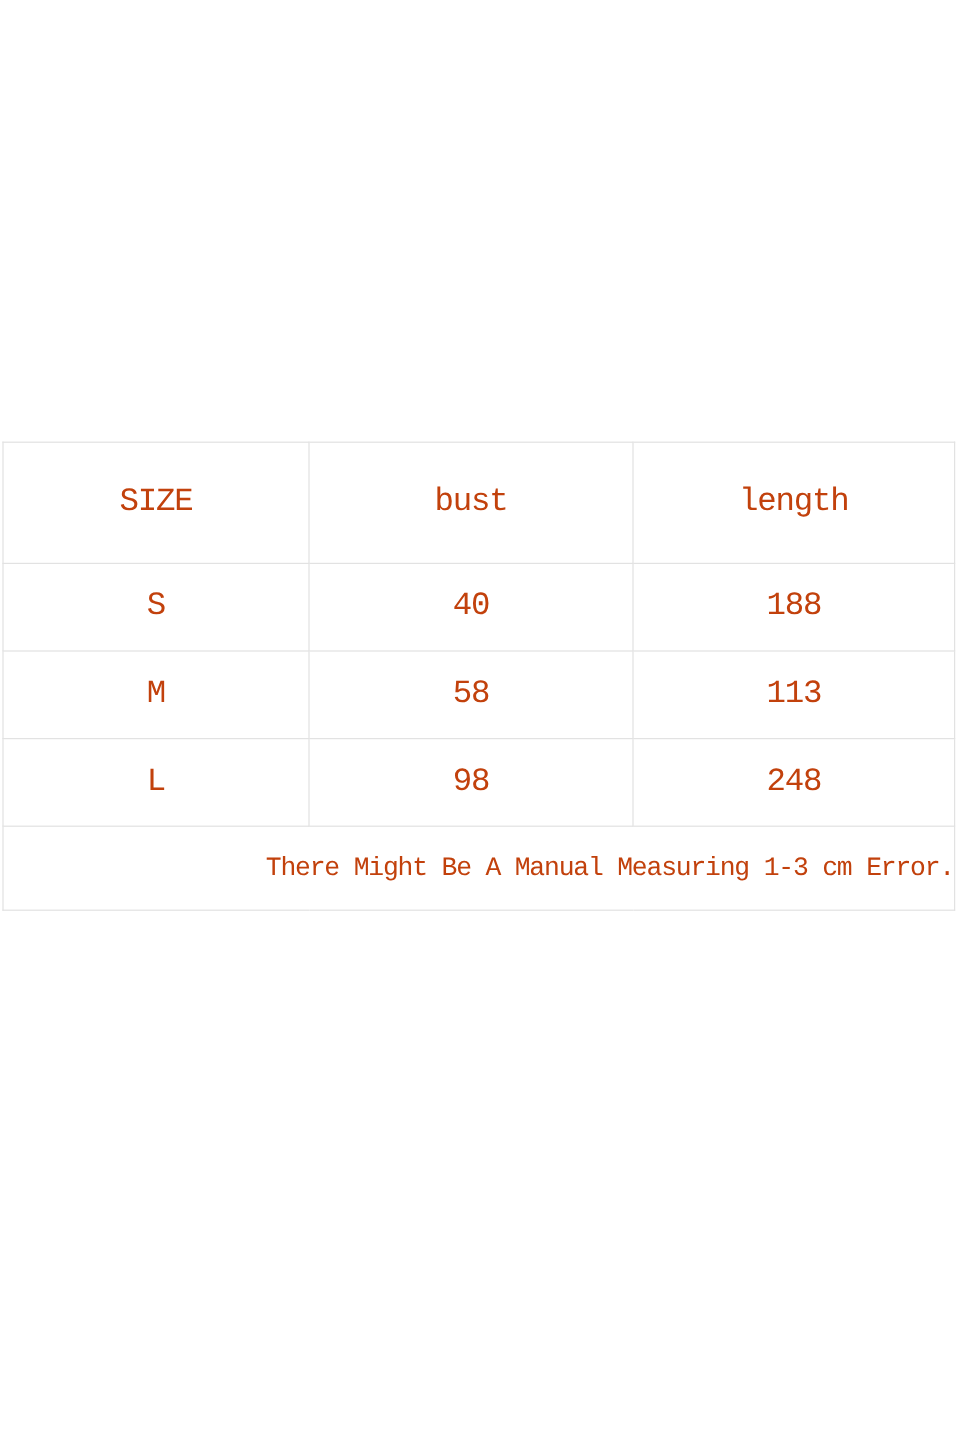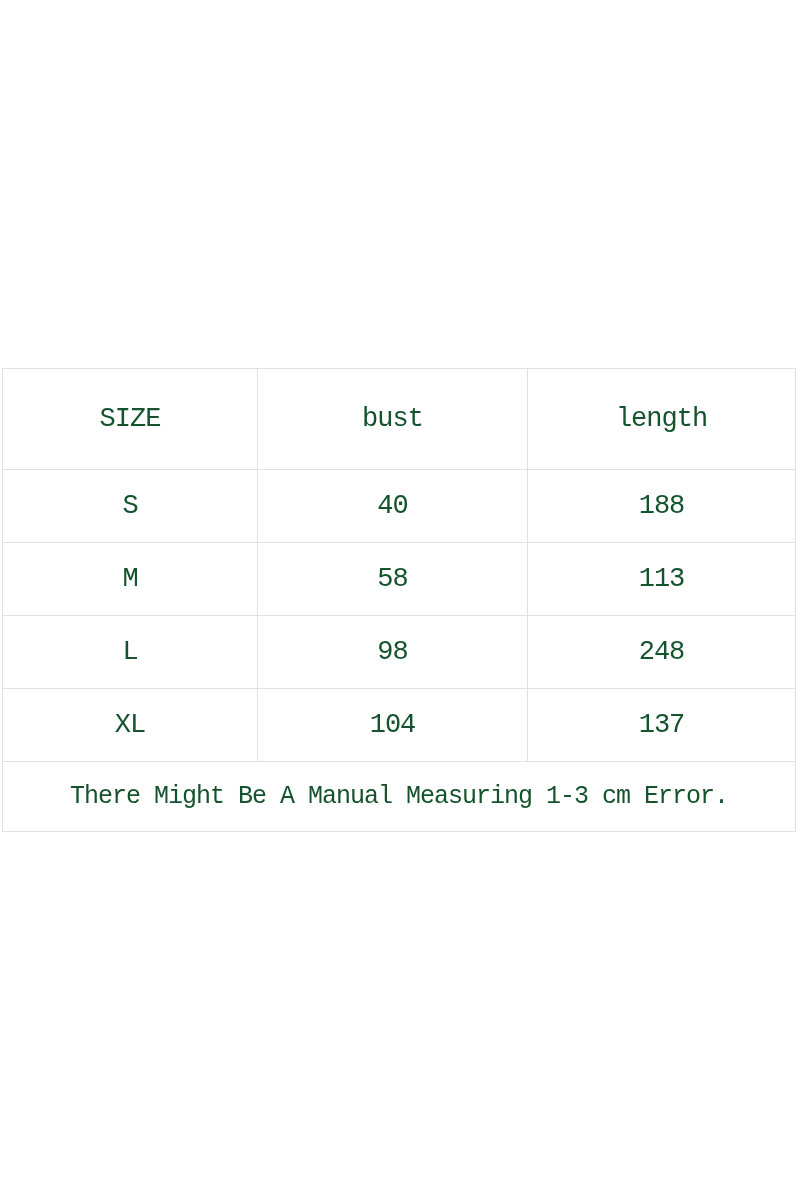--- a/index.html
+++ b/index.html
@@ -13,21 +13,21 @@
     position: relative;
     font-family: "Liberation Mono", monospace;
   }
   .size-table {
     position: absolute;
     left: 2px;
     top: 368px;
     width: 793px;
     border-collapse: collapse;
     table-layout: fixed;
-    color: #14532d;
+    color: #c2410c;
   }
   .size-table col.c1 { width: 255px; }
   .size-table col.c2 { width: 270px; }
   .size-table col.c3 { width: 268px; }
   .size-table th,
   .size-table td {
     border: 1px solid #e2e2e2;
     text-align: center;
     vertical-align: middle;
     font-weight: normal;
@@ -36,23 +36,24 @@
     padding: 0;
   }
   .size-table thead th {
     height: 100px;
   }
   .size-table tbody td {
     height: 72px;
   }
   .size-table tfoot td {
     height: 69px;
-    font-size: 25px;
+    font-size: 22px;
     letter-spacing: -1px;
     white-space: nowrap;
+    text-align: right;
   }
 </style>
 </head>
 <body>
 
 <table class="size-table">
   <colgroup>
     <col class="c1">
     <col class="c2">
     <col class="c3">
@@ -73,24 +74,19 @@
     <tr>
       <td>M</td>
       <td>58</td>
       <td>113</td>
     </tr>
     <tr>
       <td>L</td>
       <td>98</td>
       <td>248</td>
     </tr>
-    <tr>
-      <td>XL</td>
-      <td>104</td>
-      <td>137</td>
-    </tr>
   </tbody>
   <tfoot>
     <tr>
       <td colspan="3">There Might Be A Manual Measuring 1-3 cm Error.</td>
     </tr>
   </tfoot>
 </table>
 
 </body></html>

